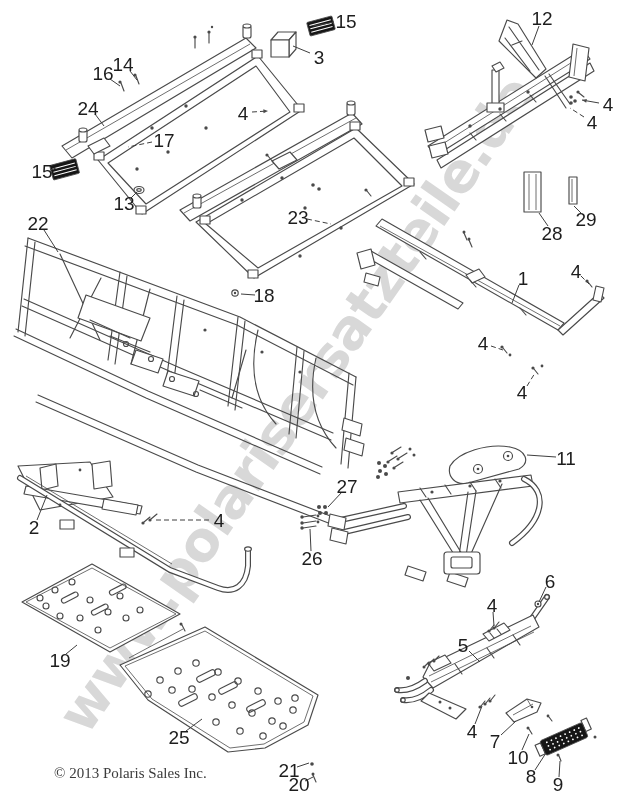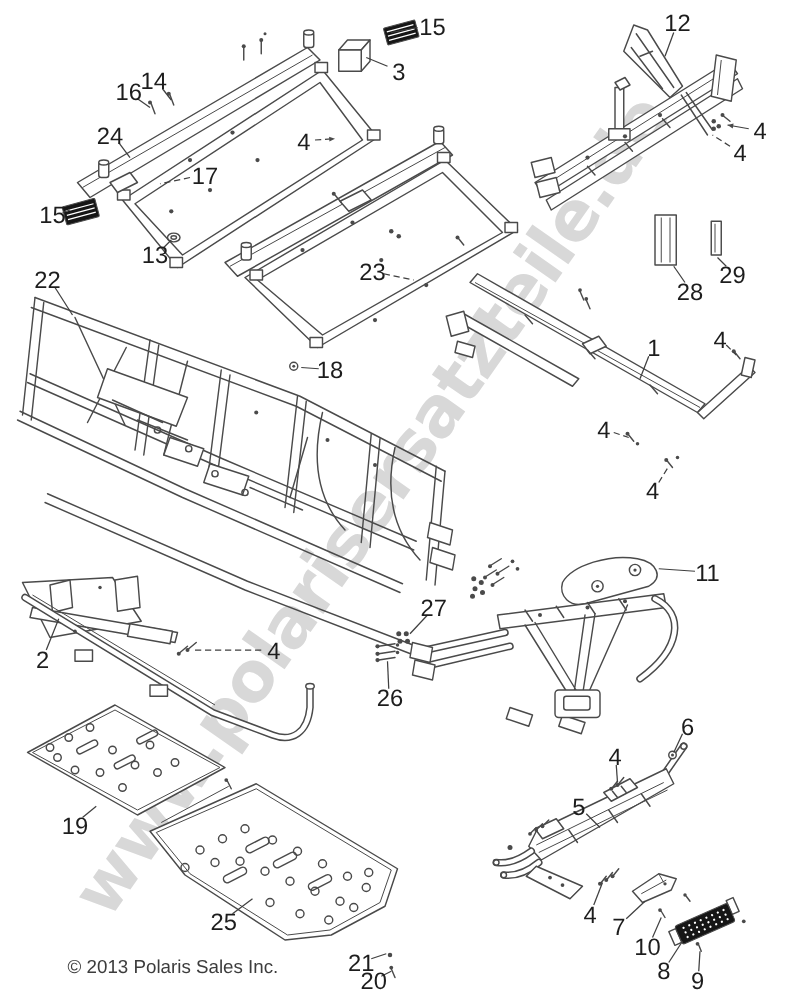--- a/index.html
+++ b/index.html
@@ -17,21 +17,21 @@
   .tube{stroke:var(--line);fill:none;stroke-width:6;stroke-linecap:round;}
   .tubew{stroke:#ffffff;fill:none;stroke-width:3.6;stroke-linecap:round;}
   .dot{fill:var(--line);stroke:none;}
   .solidpart{fill:var(--solid);stroke:var(--line);stroke-width:0.8;}
   .gr{stroke:#ffffff;stroke-width:1;fill:none;}
   .leader{stroke:#3f3f3f;stroke-width:1;fill:none;}
   .leader.dashed{stroke-dasharray:5 3;}
   .callout{font-family:"Liberation Sans", sans-serif;font-size:19px;fill:var(--label);
            text-anchor:middle;}
   #copyright{position:absolute;left:54px;top:765px;font-size:15px;color:#3c3c3c;
-             font-family:Liberation Sans, sans-serif;}
+             font-family:Liberation Serif, serif;}
 </style>
 </head>
 <body>
 
 <div id="stage">
   <svg width="635" height="802" viewBox="0 0 635 802">
 
     <text class="watermark" transform="translate(312,415) rotate(-55)" text-anchor="middle">www.polarisersatzteile.de</text>
 
     <g>

